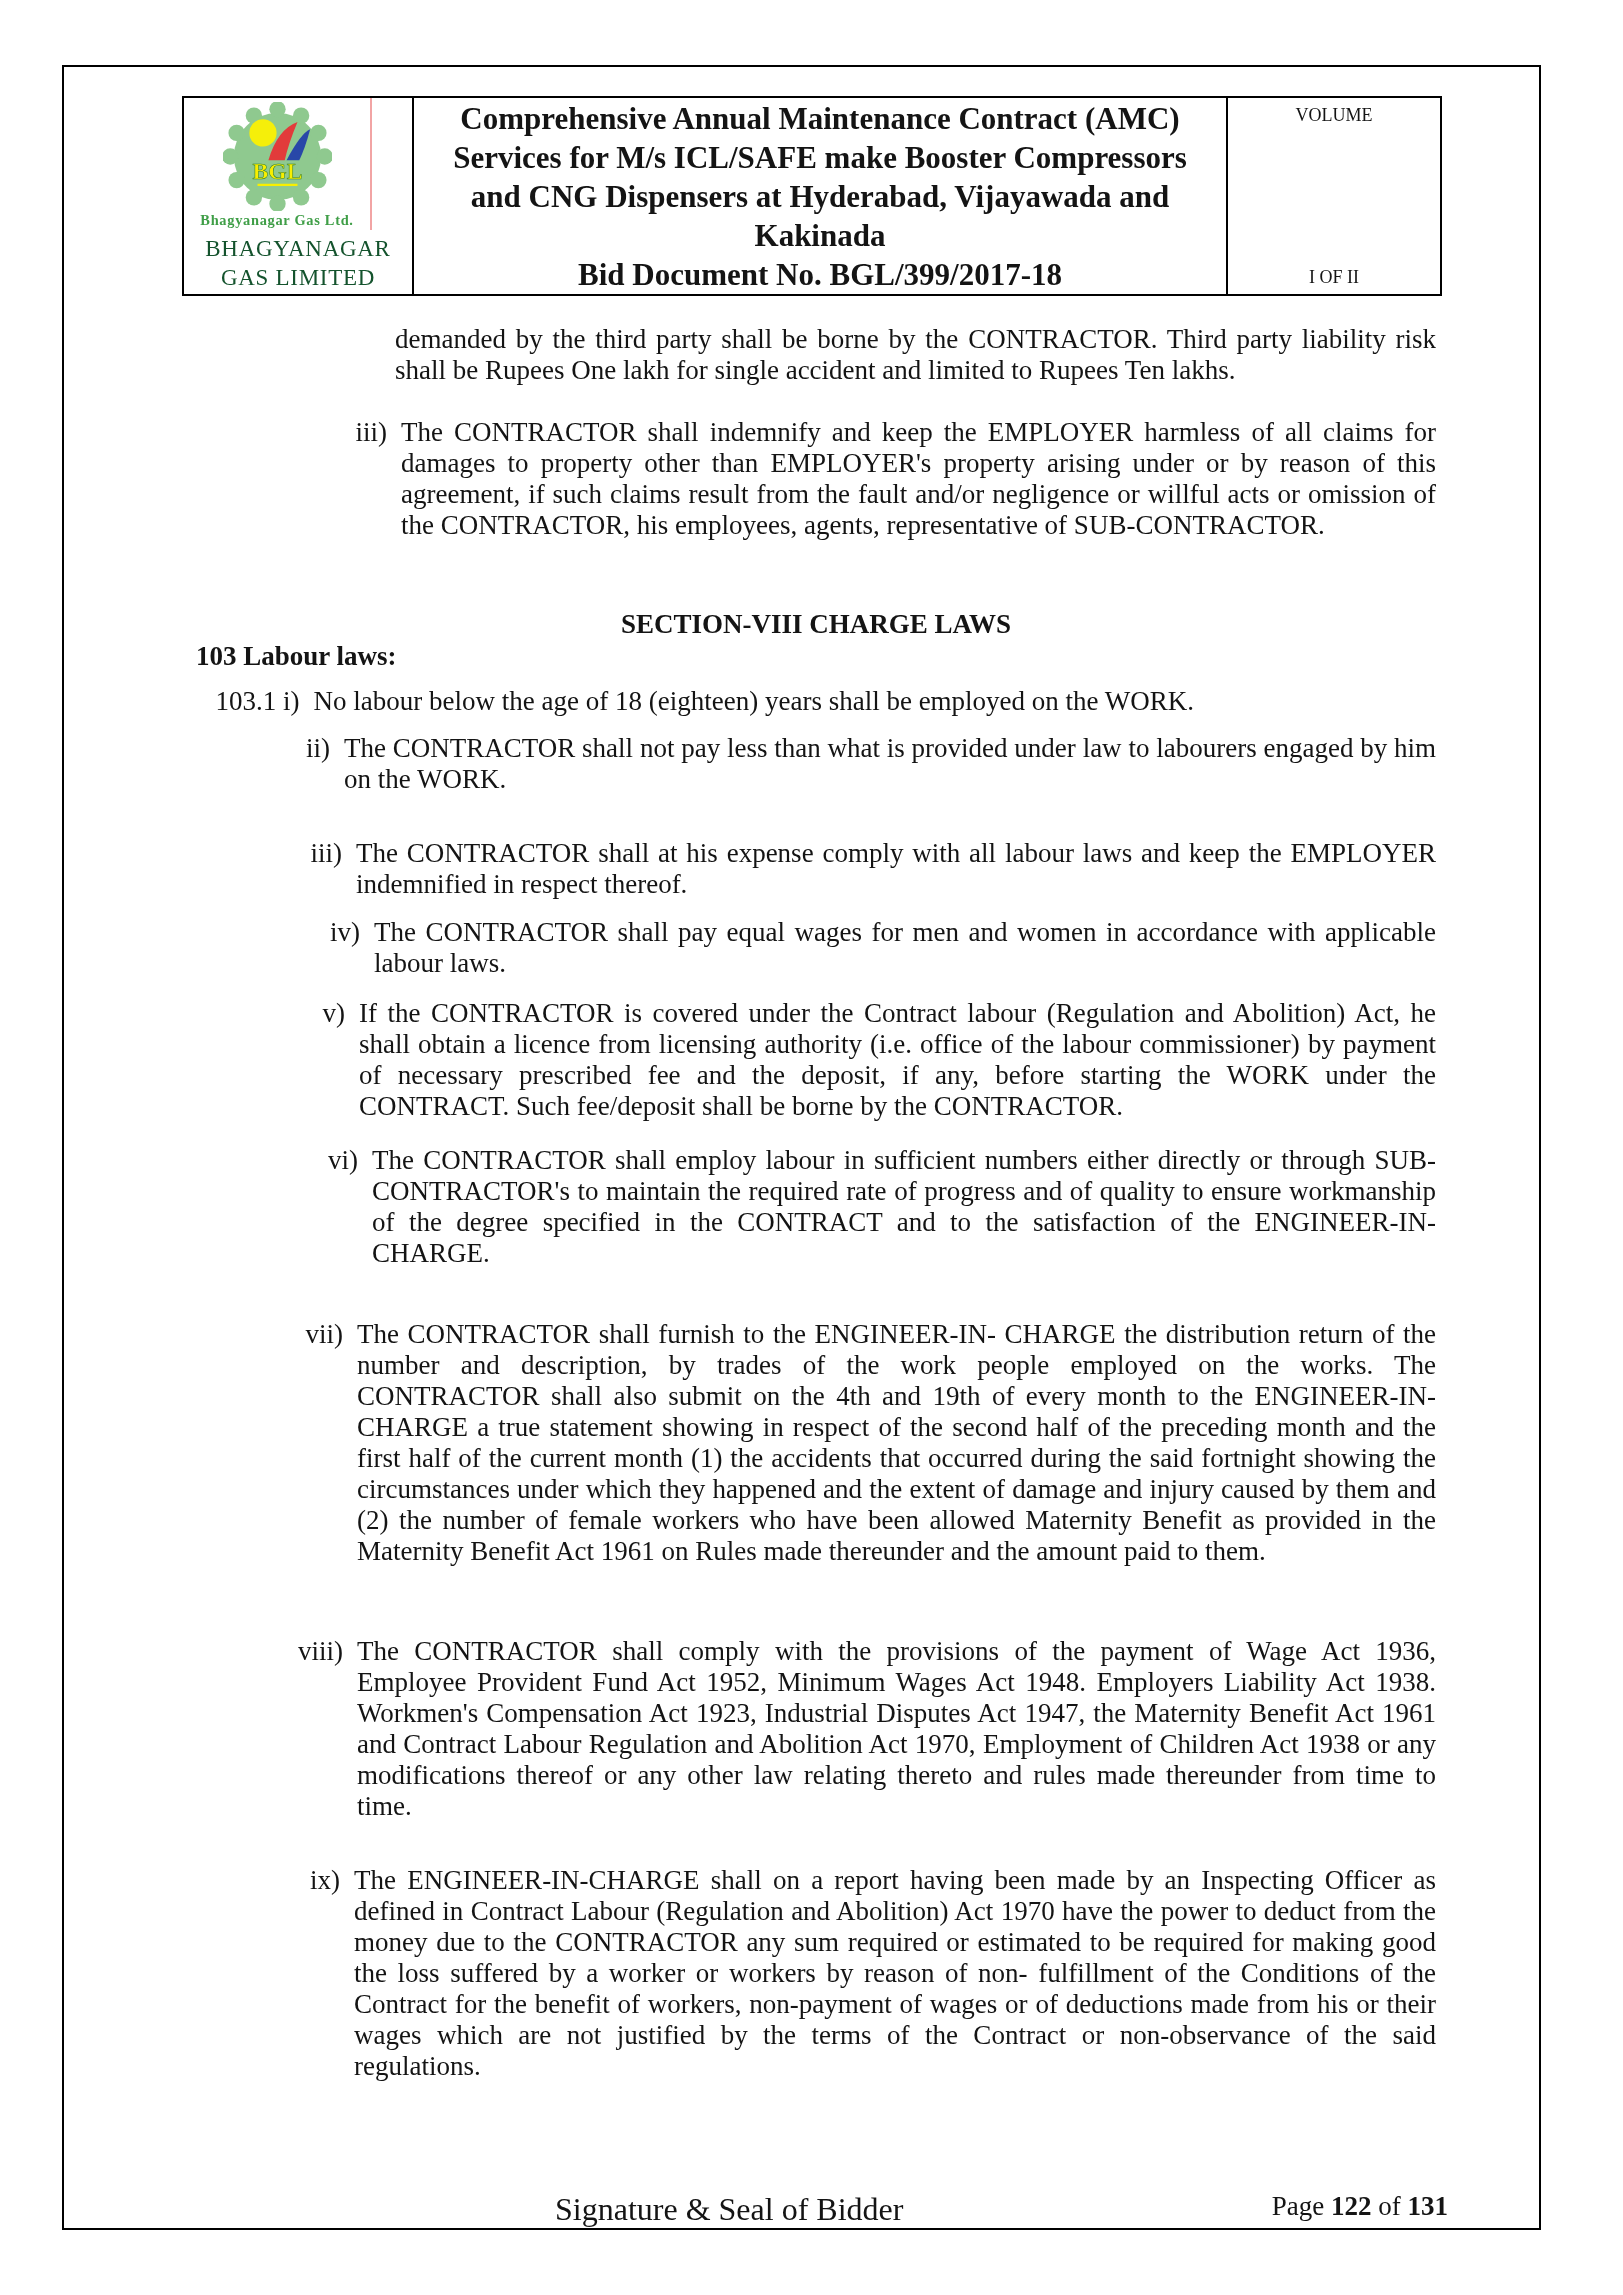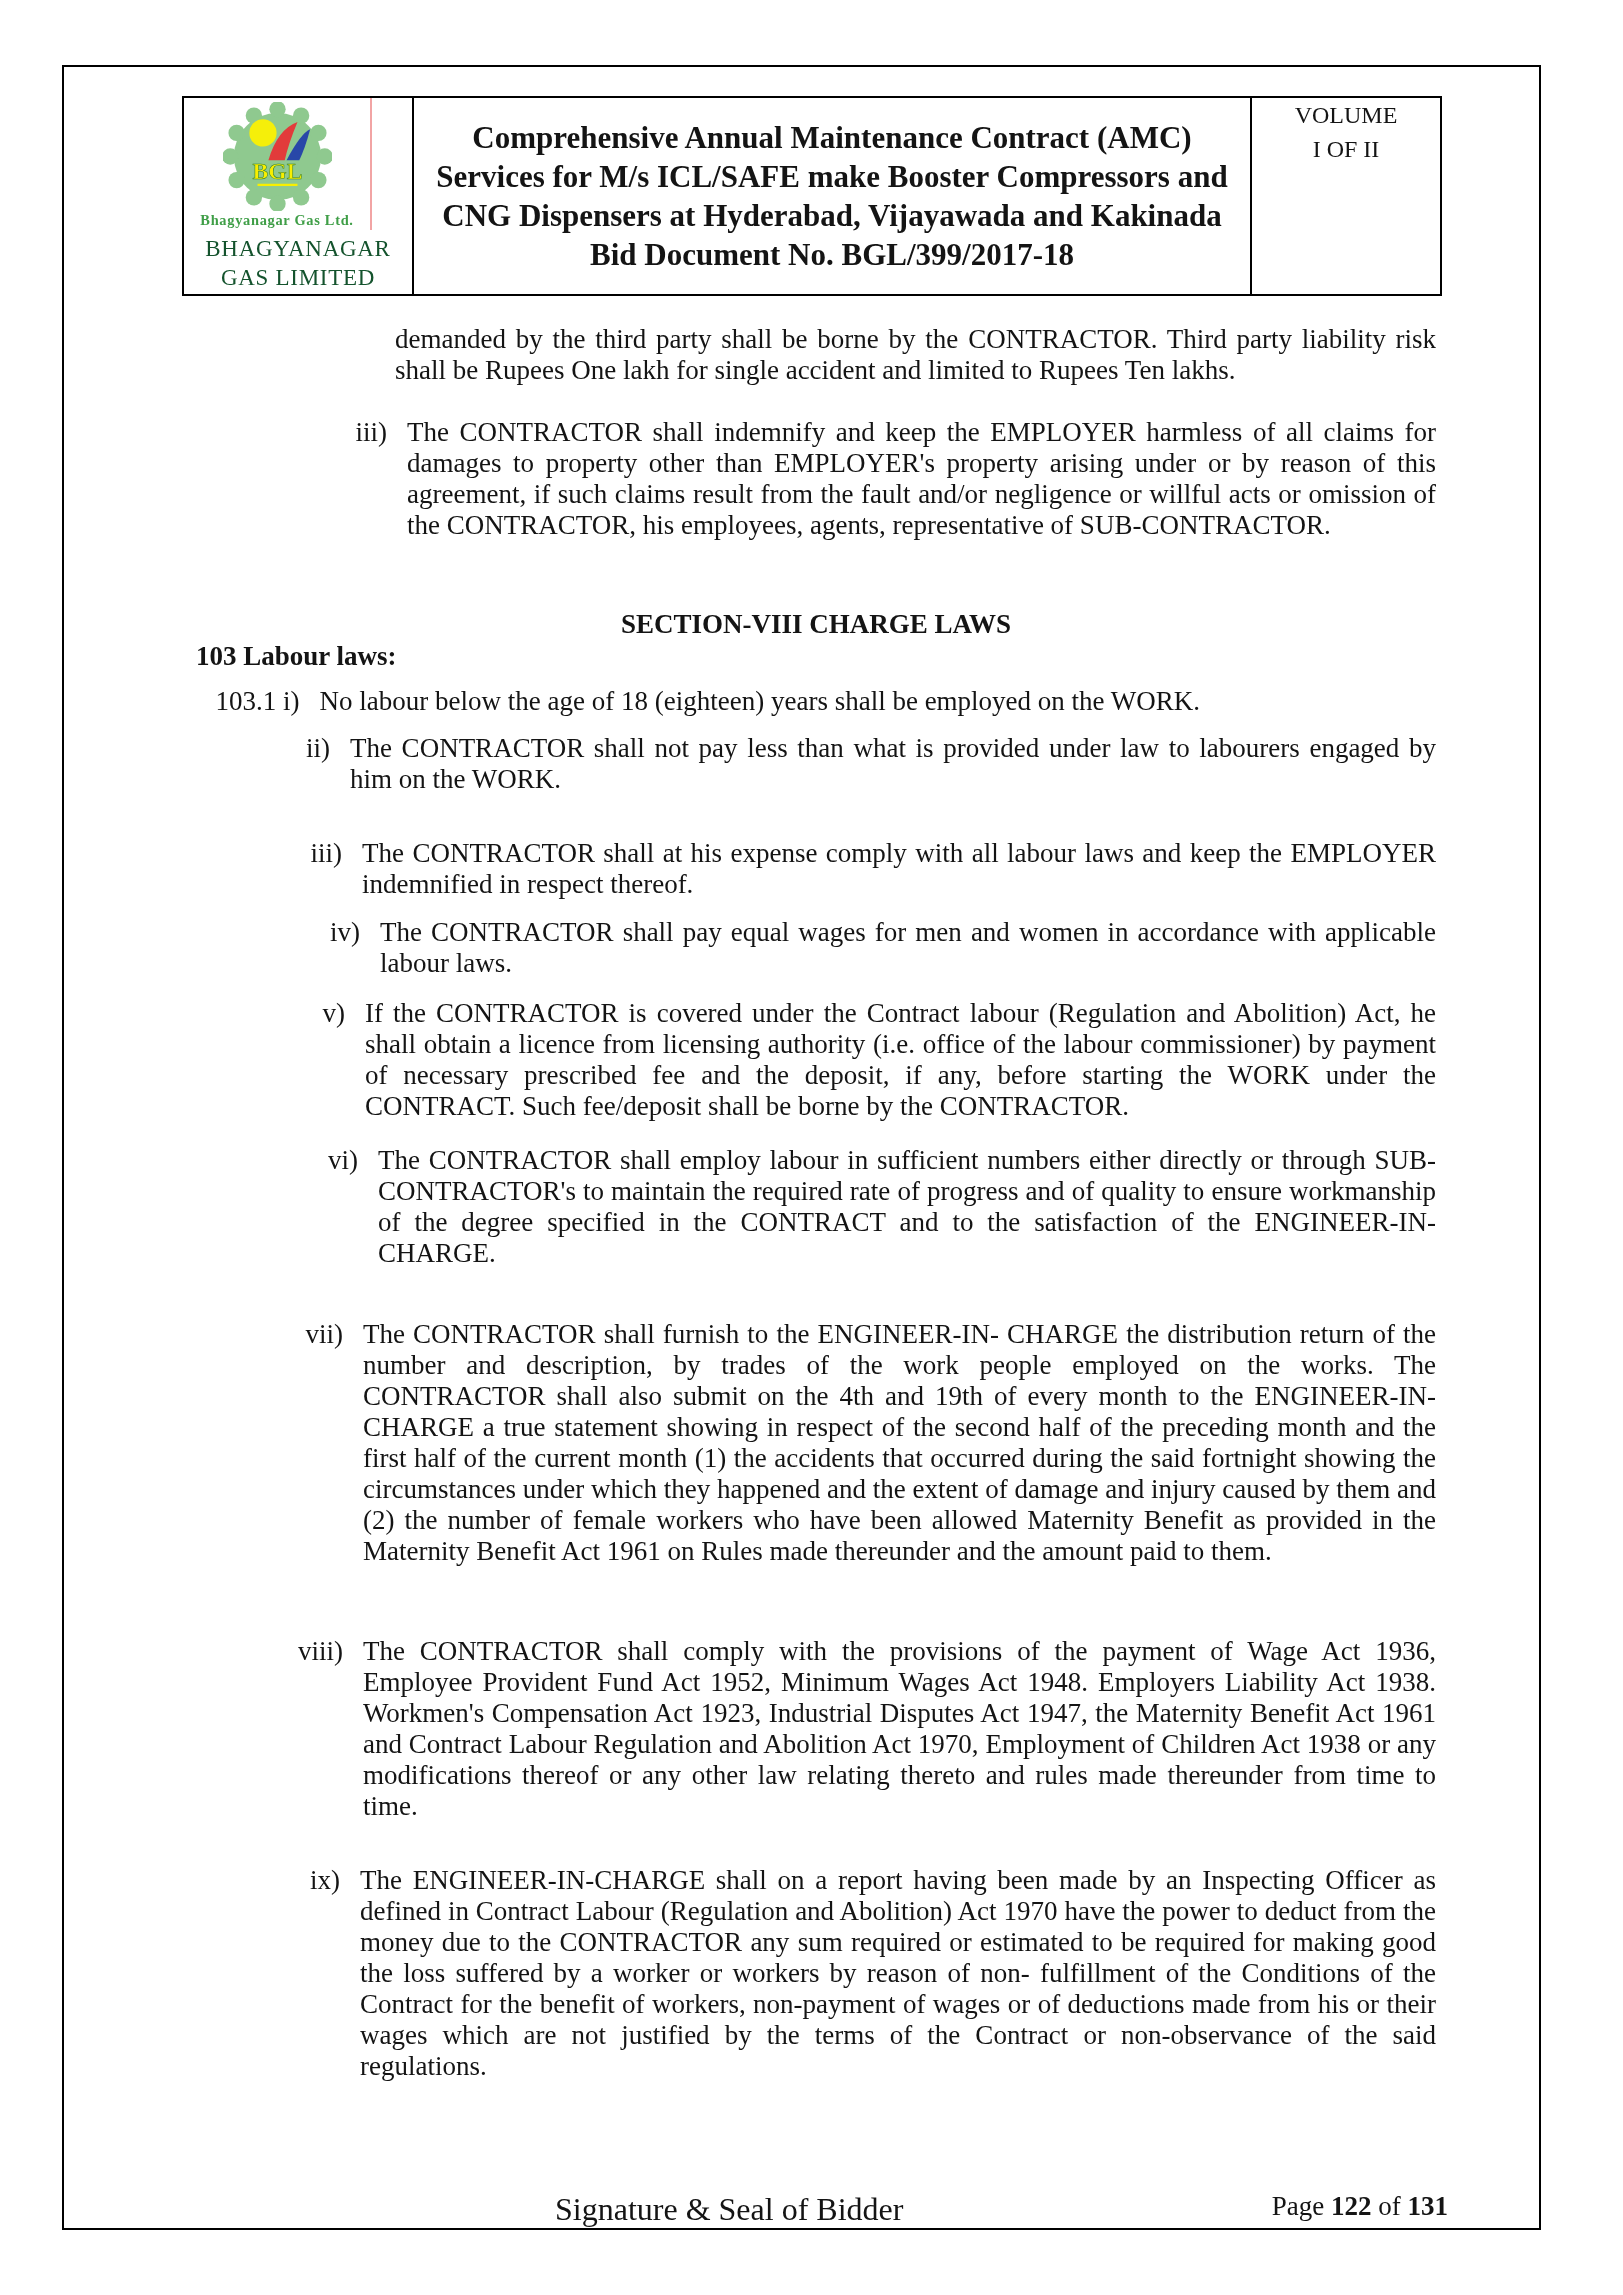--- a/index.html
+++ b/index.html
@@ -37,29 +37,29 @@
     width:228px;text-align:center;font-size:23px;line-height:29px;
     letter-spacing:0.7px;color:#14532d;margin-top:3.9px;
   }
   .title-cell{
     flex:1;border-left:2px solid #000;border-right:2px solid #000;
     display:flex;flex-direction:column;justify-content:center;
     text-align:center;font-weight:bold;font-size:31px;line-height:39px;
     padding:0 15.7px;
   }
   .volume-cell{
-    width:188px;display:flex;flex-direction:column;justify-content:flex-start;
-    text-align:center;font-size:24px;line-height:34px;
+    width:212px;display:flex;flex-direction:column;justify-content:space-between;
+    text-align:center;font-size:18px;line-height:34px;
   }
   
   .body{
     position:absolute;left:196px;top:0;width:1240px;height:1618px;
     font-size:27px;line-height:31px;
   }
-  .para{position:absolute;left:0;right:0;display:flex;gap:20px;}
+  .para{position:absolute;left:0;right:0;display:flex;gap:14px;}
   .para .num{flex:0 0 auto;text-align:right;white-space:nowrap;}
   .para .ptext{flex:1;text-align:justify;}
   .intro{position:absolute;left:199px;right:0;text-align:justify;}
   .heading{position:absolute;left:0;width:100%;text-align:center;font-weight:bold;}
   .clause-label{position:absolute;left:0;font-weight:bold;}
   
   .footer-signature{position:absolute;left:555px;top:2191px;font-size:32px;}
   .footer-page{position:absolute;right:175px;top:2191px;font-size:27px;}
 </style>
 </head>

